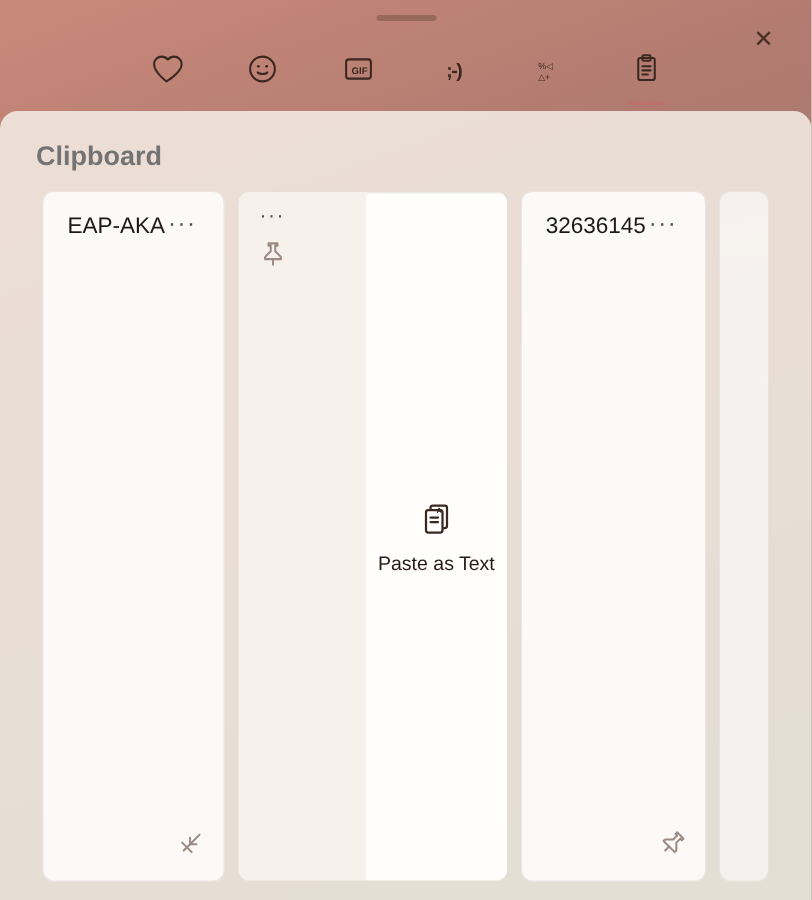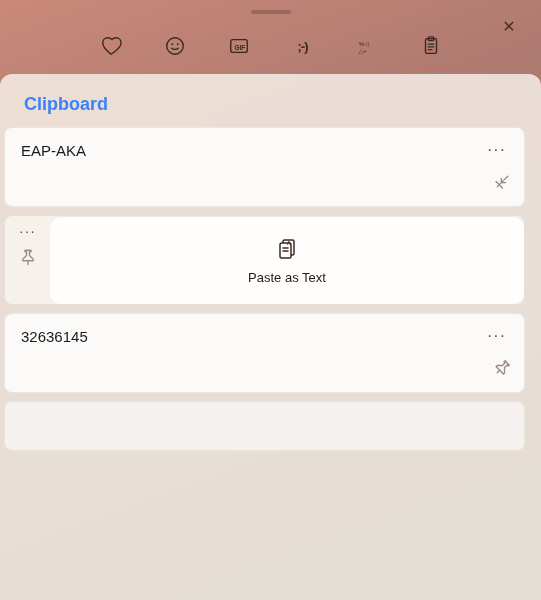--- a/index.html
+++ b/index.html
@@ -100,41 +100,41 @@
       display: flex;
       align-items: center;
       justify-content: space-between;
       padding: 20px 24px 12px 24px;
       flex-shrink: 0;
     }
 
     .clipboard-title {
       font-size: 18px;
       font-weight: 700;
-      color: #3b82f6;
+      color: #737373;
     }
 
     .clear-all-btn {
       background: rgba(255,255,255,0.9);
       border: 1px solid rgba(200,185,175,0.5);
       border-radius: 20px;
       padding: 6px 18px;
       font-size: 14px;
       color: #2a1a14;
       cursor: pointer;
       font-family: inherit;
     }
 
     
     .clipboard-list {
       flex: 1;
       overflow-y: auto;
-      padding: 0 16px 12px 4px;
-      display: flex;
-      flex-direction: column;
+      padding: 0 16px 12px 28px;
+      display: flex;
+      flex-direction: row;
       gap: 8px;
     }
 
     
     .clip-card {
       background: rgba(255,255,255,0.85);
       border: 1px solid rgba(210,195,185,0.4);
       border-radius: 8px;
       padding: 14px 16px;
       position: relative;
@@ -206,21 +206,22 @@
       background: none;
       font-family: inherit;
       font-size: 13px;
       color: #2a1a14;
       gap: 6px;
       border-top: 1px solid rgba(200,185,175,0.3);
     }
 
     .action-btn.active-action {
       background: rgba(255,255,255,0.9);
-      border-radius: 12px;
+      border-radius: 2px;
+      margin-left: 40px;
     }
 
     .action-icon {
       font-size: 20px;
       line-height: 1;
     }
 
     .action-label {
       font-size: 13px;
       color: #2a1a14;

